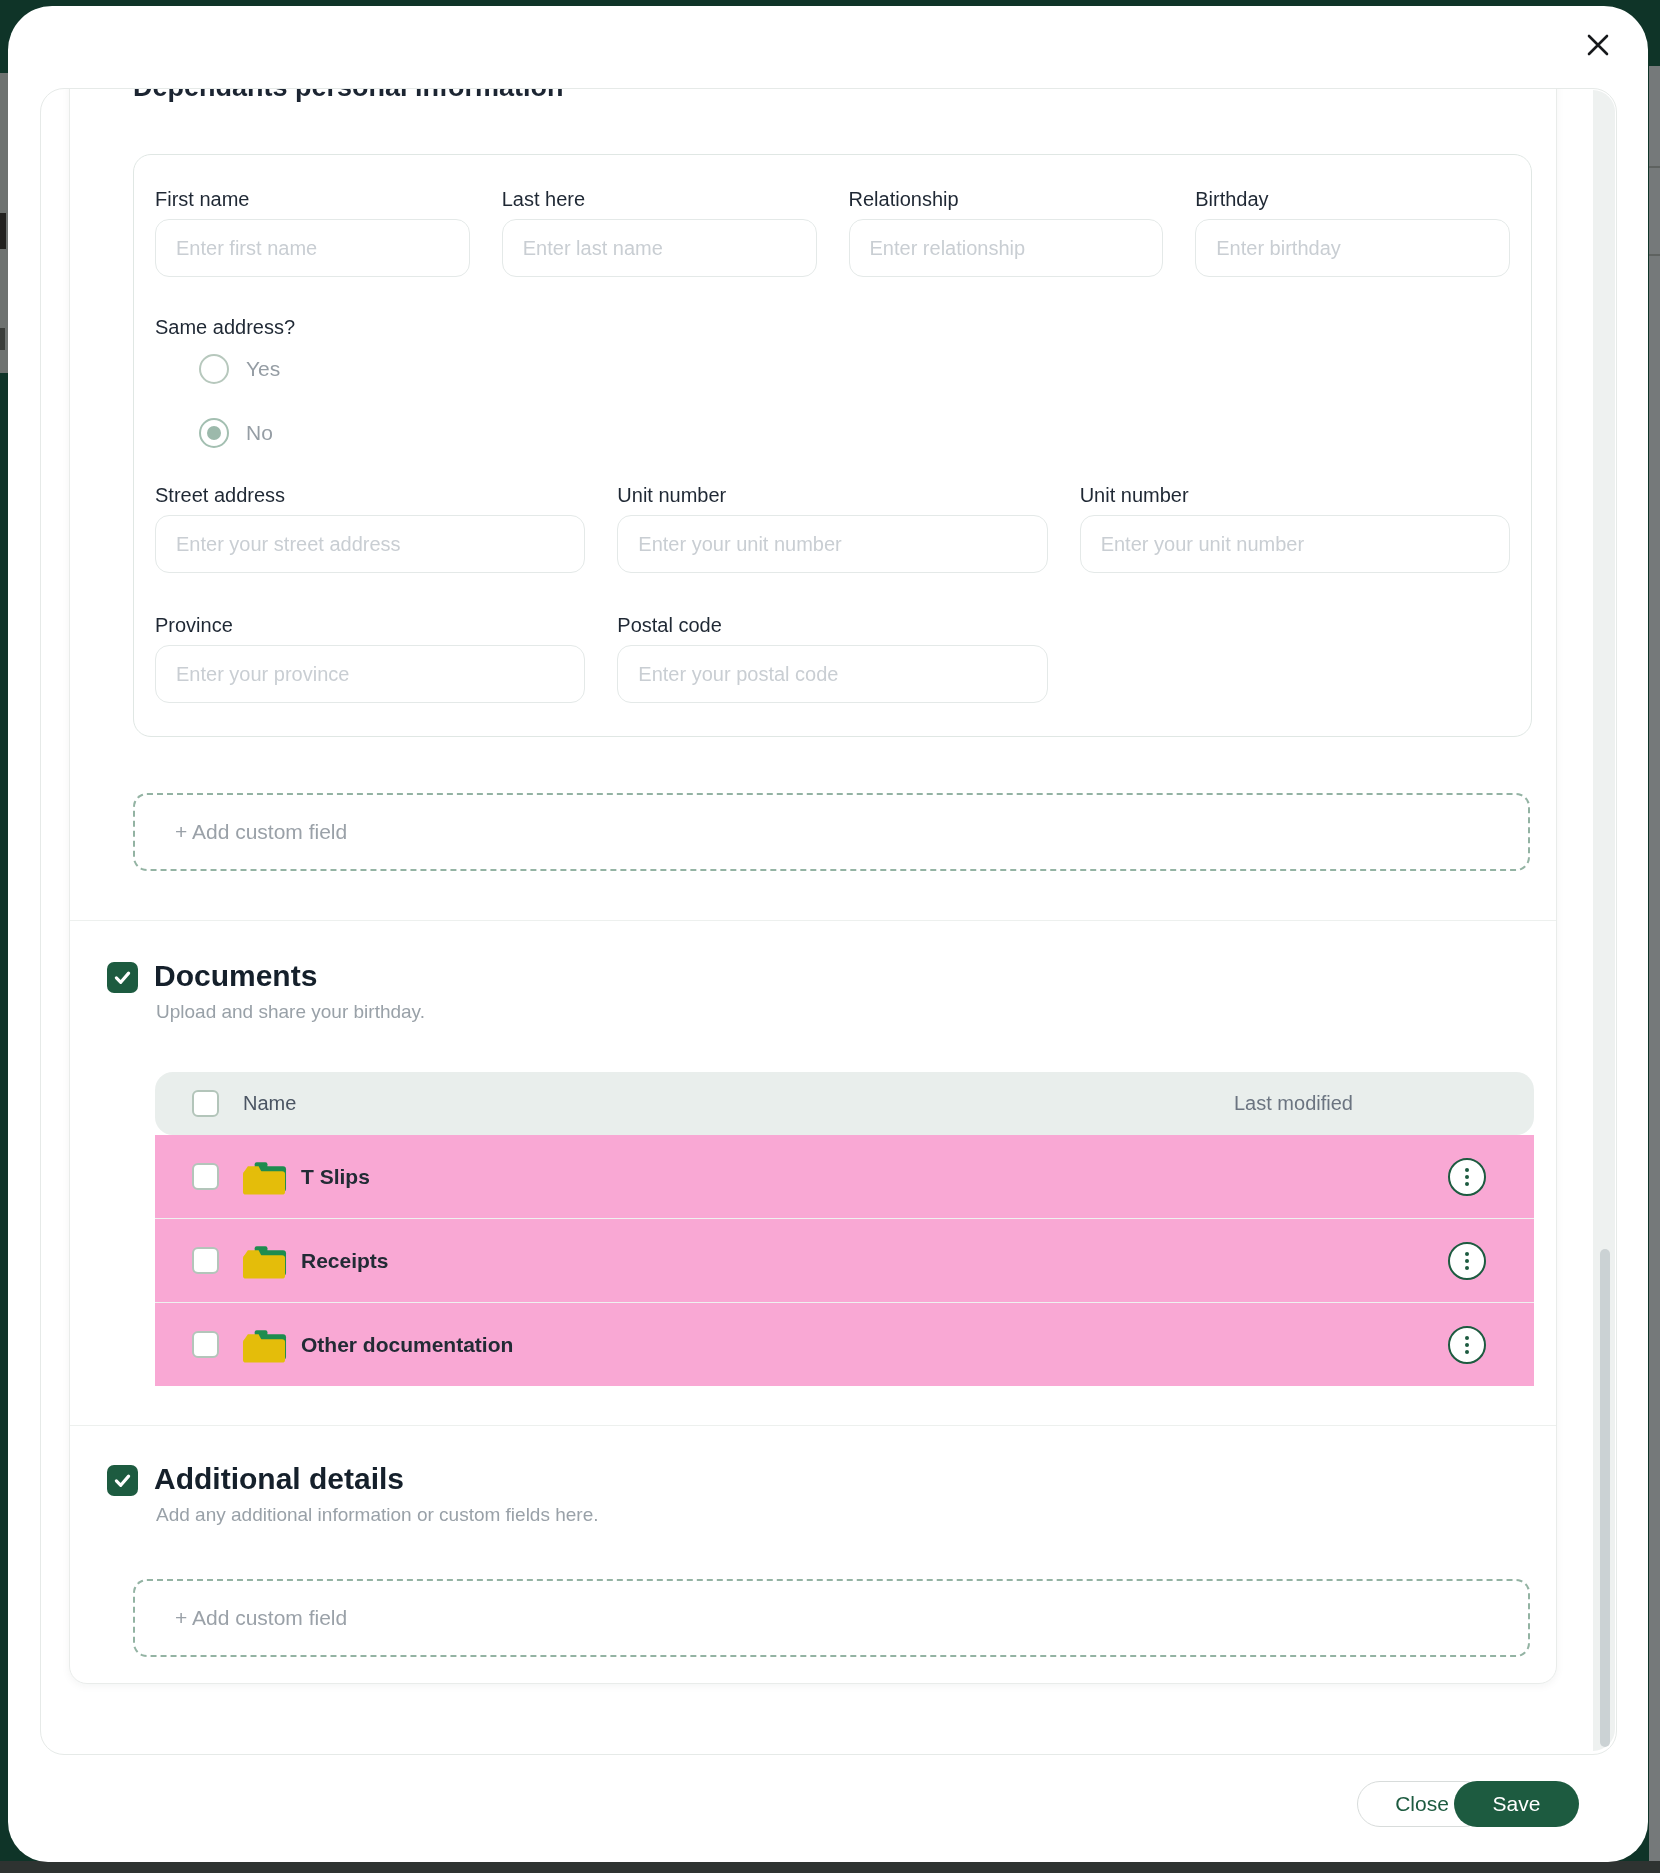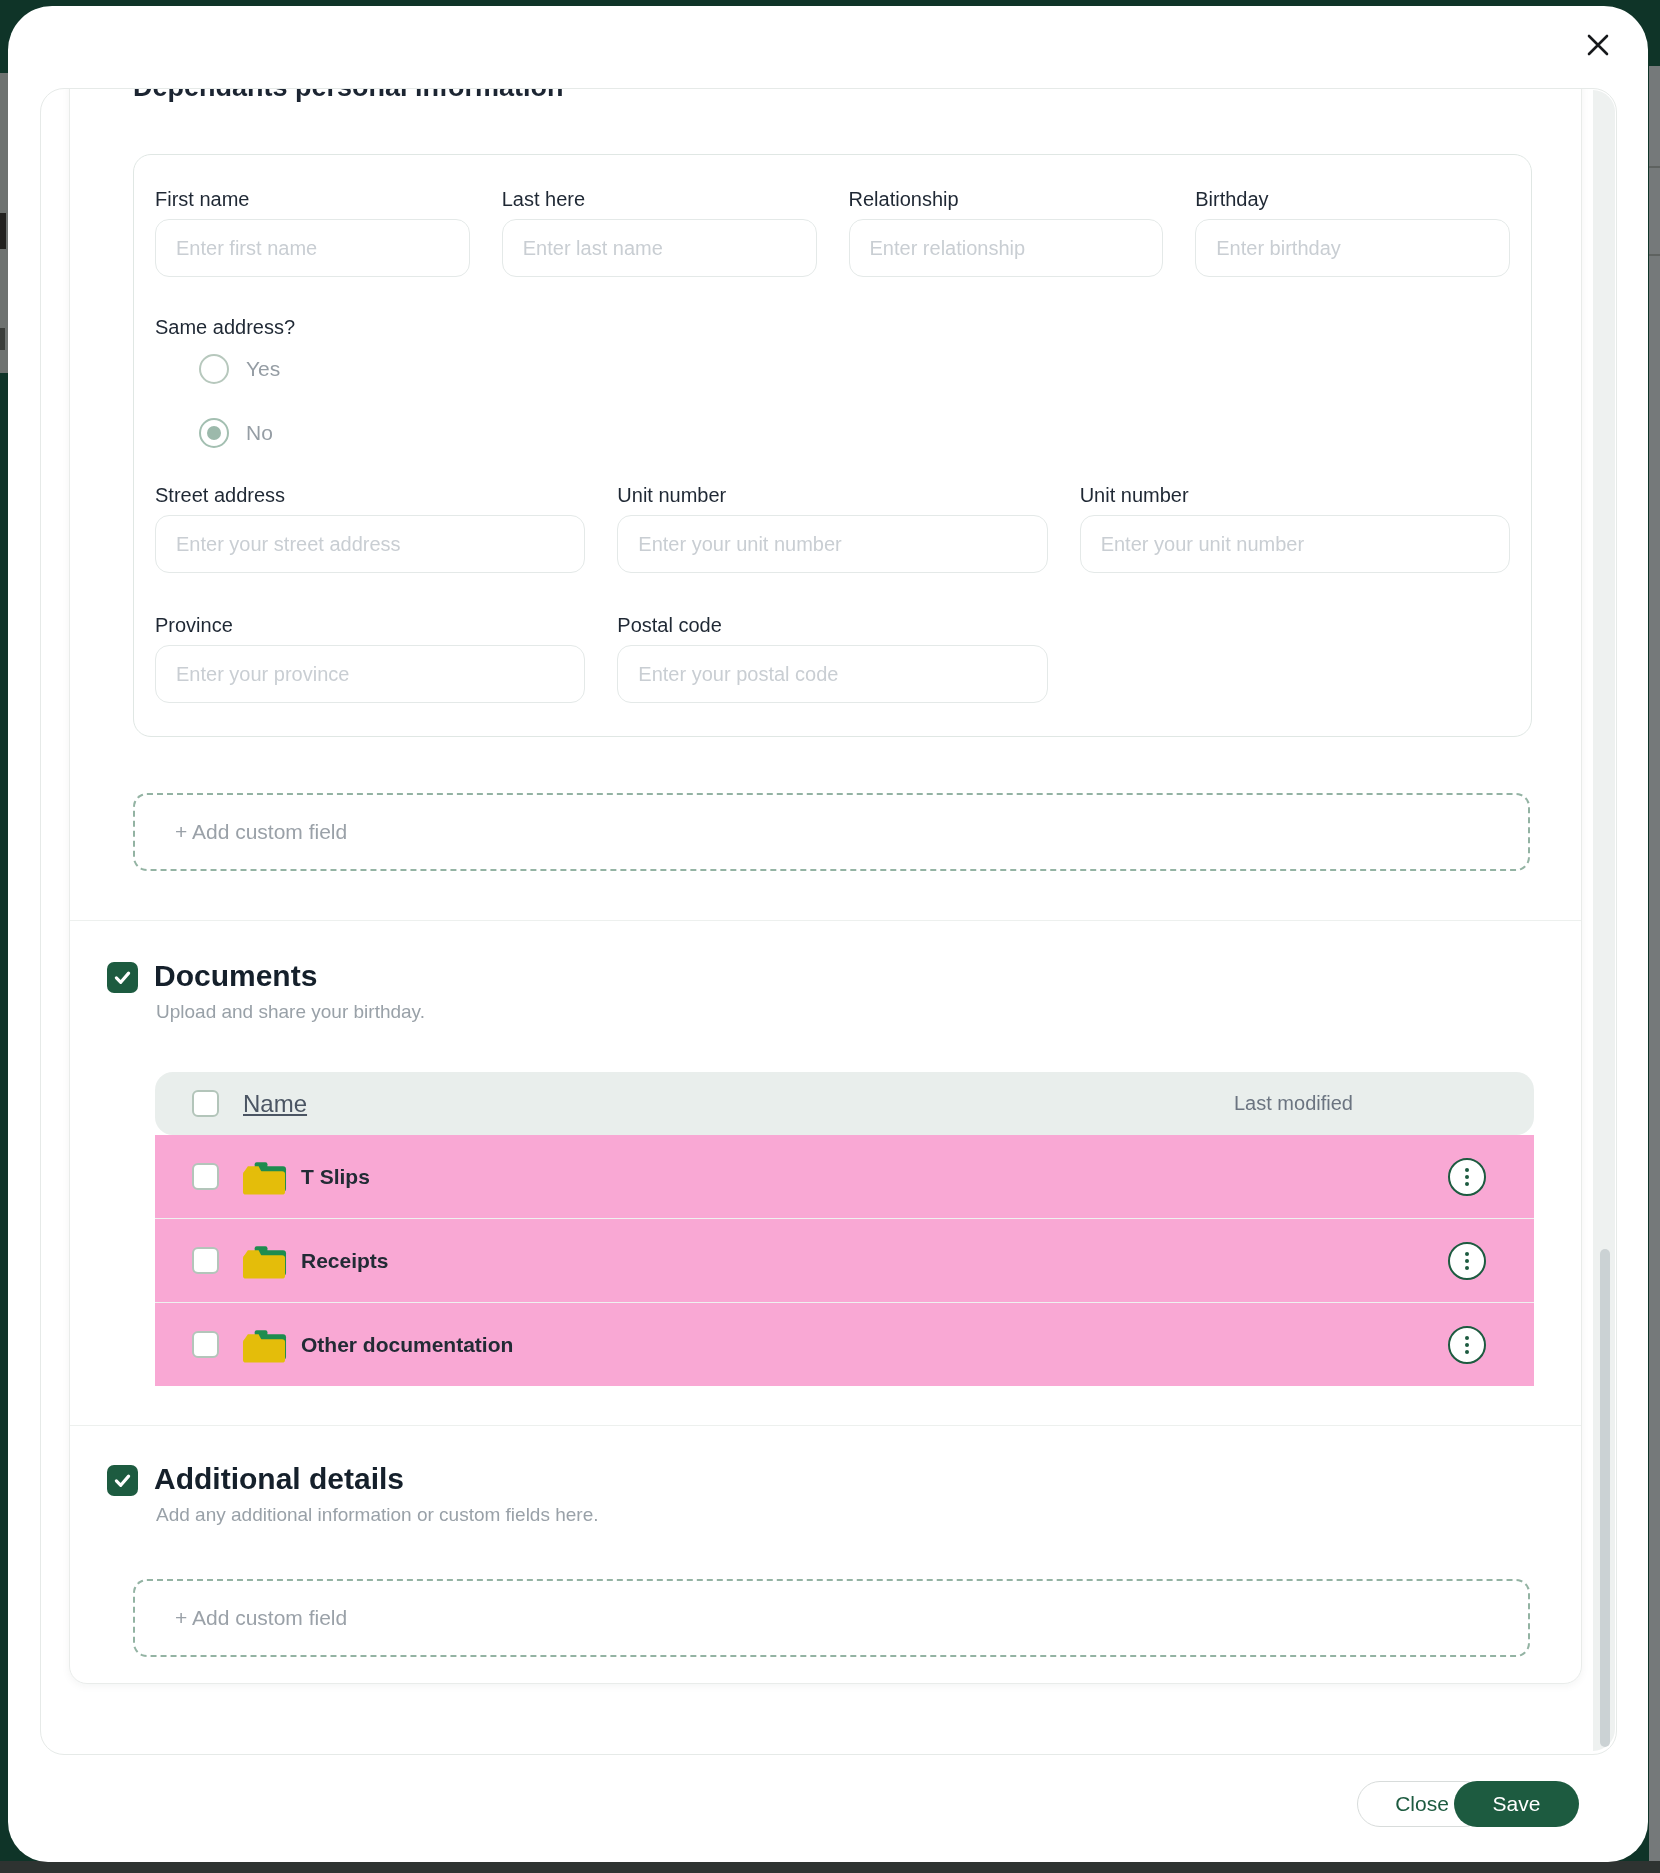--- a/index.html
+++ b/index.html
@@ -26,21 +26,21 @@
              display:flex;align-items:center;justify-content:center;cursor:pointer;background:transparent;border:none;}
 
   
   .viewport{left:32px;top:82px;width:1575px;height:1665px;background:#fff;
             border:1px solid #e6eae8;border-radius:24px;overflow:hidden;}
   .track{top:1px;right:1px;width:22px;height:1661px;background:#eef1f0;border-radius:0 22px 22px 0;}
   .thumb{right:6px;top:1160px;width:10px;height:498px;background:#cbd2d4;border-radius:5px;}
 
   
   .card{left:28px;top:-52px;width:1486px;height:1645px;background:#fff;
-        border:1px solid #e9ecea;border-radius:18px;box-shadow:0 2px 8px rgba(20,40,30,.05);padding-left:25px;}
+        border:1px solid #e9ecea;border-radius:18px;box-shadow:0 2px 8px rgba(20,40,30,.05);}
   .heading{left:63px;top:34px;font-size:27px;font-weight:600;color:#1c2532;}
 
   
   .panel{left:63px;top:116px;width:1397px;height:581px;border:1px solid #e0e7e4;border-radius:18px;}
   .frow{position:absolute;left:21px;right:21px;display:grid;column-gap:32px;}
   .row1{top:33px;grid-template-columns:repeat(4,1fr);}
   .row2{top:329px;grid-template-columns:repeat(3,1fr);}
   .row3{top:459px;grid-template-columns:repeat(3,1fr);}
   .flabel{font-size:20px;color:#1f2834;height:24px;margin-bottom:7px;}
   .finput{height:58px;border:1px solid #e4e9e8;border-radius:14px;padding:0 20px;
@@ -70,21 +70,21 @@
   .sect-title{left:84px;font-size:30px;font-weight:700;color:#15202b;}
   .title-doc{top:921px;text-align:right;} .title-add{top:1424px;}
   .sect-sub{left:86px;font-size:19px;color:#99a1a8;}
   .sub-doc{top:963px;} .sub-add{top:1466px;}
 
   
   .dtable{left:85px;top:1034px;width:1379px;}
   .thead{height:63px;background:#e9eeec;border-radius:18px;display:flex;align-items:center;position:relative;}
   .cb{width:23px;height:23px;border:2px solid #b3c5ba;border-radius:6px;background:#fff;cursor:pointer;flex:none;}
   .thead .cb{margin-left:37px;}
-  .col-name{margin-left:24px;font-size:24px;color:#4b5563;text-decoration:underline;}
+  .col-name{margin-left:24px;font-size:20px;color:#4b5563;}
   .col-mod{position:absolute;left:1079px;font-size:20px;color:#6b7480;}
   .trow{height:83px;display:flex;align-items:center;position:relative;border-bottom:1px solid #eff1f0;cursor:pointer;background:#f9a8d4;}
   .trow:last-child{border-bottom:none;}
   .trow .cb{margin-left:37px;}
   .folder{margin-left:23px;width:45px;height:38px;flex:none;}
   .rowname{margin-left:14px;font-size:21px;font-weight:700;color:#222b35;}
   .dots-btn{position:absolute;left:1293px;width:38px;height:38px;border:2px solid #1d5b40;border-radius:50%;
             display:flex;flex-direction:column;align-items:center;justify-content:center;gap:3px;cursor:pointer;background:#fff;box-sizing:border-box;}
   .dot{width:4px;height:4px;border-radius:50%;background:#1d5b40;}
 

